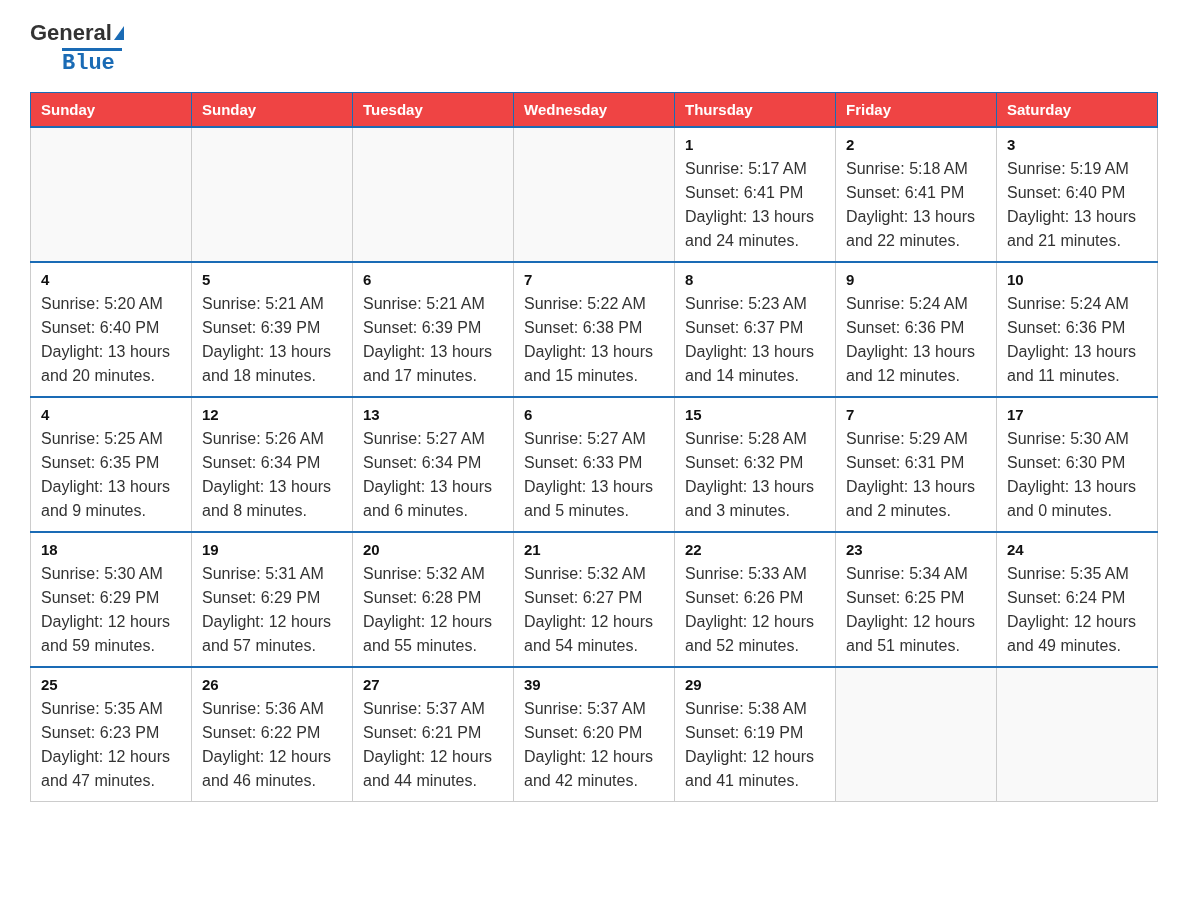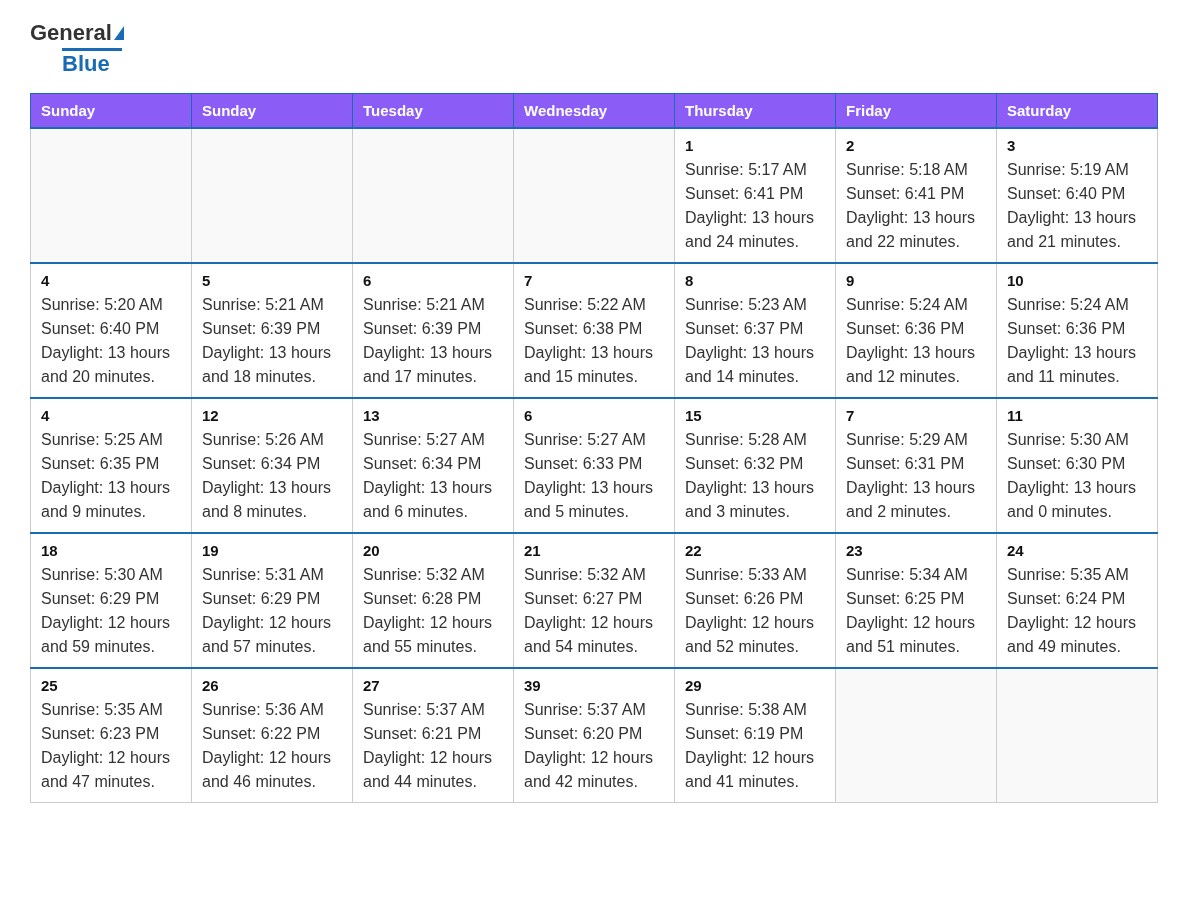--- a/index.html
+++ b/index.html
@@ -56,21 +56,21 @@
       font-size: 20px;
       color: #444;
       margin-top: 4px;
     }
     .calendar {
       width: 100%;
       border-collapse: collapse;
       border: 1px solid #aaa;
     }
     .calendar th {
-      background: #8b5cf6;
+      background: #ef4444;
       color: #fff;
       padding: 8px 10px;
       font-size: 15px;
       text-align: left;
       border: 1px solid #1a6bb5;
     }
     .calendar td {
       vertical-align: top;
       padding: 8px 10px;
       font-size: 13px;
@@ -101,21 +101,21 @@
 </head>
 <body>
 
 <div class="header">
   <div class="logo">
     <div style="display:flex;align-items:center;justify-content:space-between;">
       <span class="logo-text">General</span>
       <span class="logo-triangle"></span>
     </div>
     <div class="logo-line"></div>
-    <span style="color:#1a6bb5;font-size:22px;font-weight:bold;margin-left:32px;">Blue</span>
+    <span style="color:#1a6bb5;font-size:22px;font-weight:bold;margin-left:32px;font-family:Liberation Mono, monospace;">Blue</span>
   </div>
   <div class="title-block">
     <div class="month-title"></div>
     <div class="location"></div>
   </div>
 </div>
 
 <table class="calendar">
   <thead>
     <tr>
@@ -196,21 +196,21 @@
         </td>
         <td>
           <span class="day-num">15</span>
           <div class="day-info">Sunrise: 5:28 AM<br>Sunset: 6:32 PM<br>Daylight: 13 hours and 3 minutes.</div>
         </td>
         <td>
           <span class="day-num">7</span>
           <div class="day-info">Sunrise: 5:29 AM<br>Sunset: 6:31 PM<br>Daylight: 13 hours and 2 minutes.</div>
         </td>
         <td>
-          <span class="day-num">11</span>
+          <span class="day-num">17</span>
           <div class="day-info">Sunrise: 5:30 AM<br>Sunset: 6:30 PM<br>Daylight: 13 hours and 0 minutes.</div>
         </td>
       </tr>
       <tr class="week-row">
         <td>
           <span class="day-num">18</span>
           <div class="day-info">Sunrise: 5:30 AM<br>Sunset: 6:29 PM<br>Daylight: 12 hours and 59 minutes.</div>
         </td>
         <td>
           <span class="day-num">19</span>

